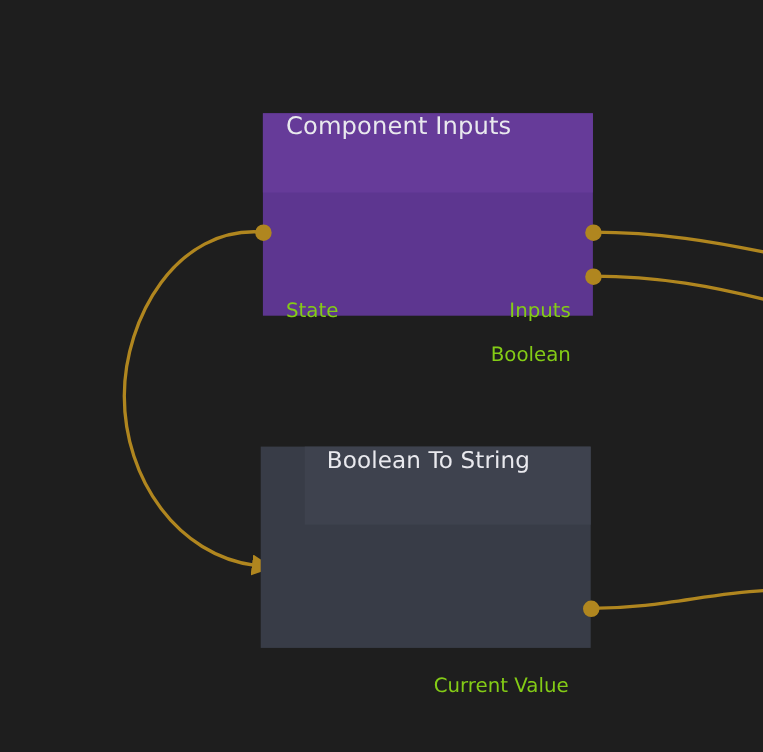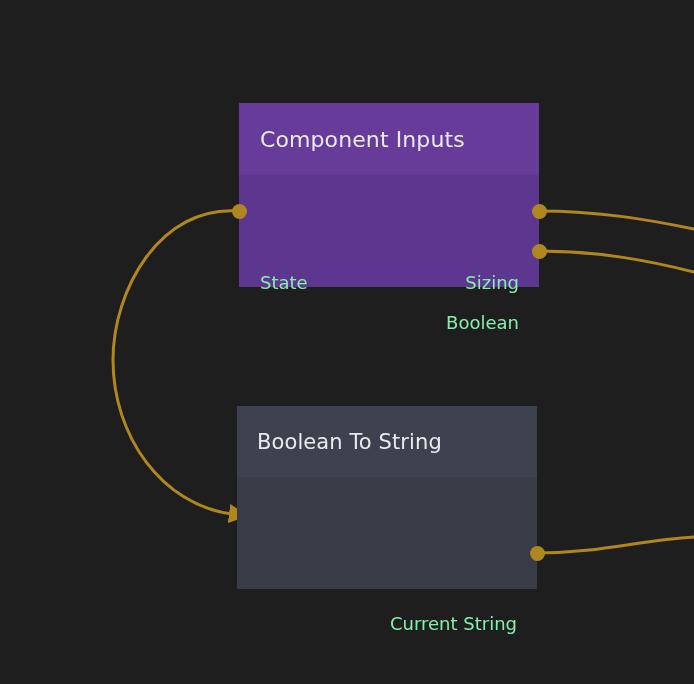--- a/index.html
+++ b/index.html
@@ -28,21 +28,21 @@
     pointer-events: none;
   }
   .node {
     position: absolute;
     box-sizing: border-box;
   }
   .node-header {
     box-sizing: border-box;
     width: 100%;
     display: flex;
-    align-items: center;
+    align-items: flex-start;
   }
   .node-title {
     color: #e9e9ee;
     font-weight: 400;
     letter-spacing: 0.1px;
     white-space: nowrap;
   }
   .node-body {
     position: relative;
     box-sizing: border-box;
@@ -57,21 +57,21 @@
   }
   .port-row.in {
     left: 21px;
     justify-content: flex-start;
   }
   .port-row.out {
     right: 20px;
     justify-content: flex-end;
   }
   .port-label {
-    color: #86efac;
+    color: #84cc16;
     font-size: 18px;
     line-height: 1;
     font-weight: 400;
   }
   
   #node-component-inputs {
     left: 239px;
     top: 103px;
     width: 300px;
     height: 184px;
@@ -84,20 +84,21 @@
   }
   #node-component-inputs .node-title { font-size: 22px; }
   #node-component-inputs .node-body { height: 112px; }
 
   #node-boolean-to-string {
     left: 237px;
     top: 406px;
     width: 300px;
     height: 183px;
     background: #383c47;
+    padding-left: 40px;
   }
   #node-boolean-to-string .node-header {
     height: 71px;
     background: #3e424e;
     padding-left: 20px;
   }
   #node-boolean-to-string .node-title { font-size: 21px; }
   #node-boolean-to-string .node-body { height: 112px; }
 
   .port-dot {
@@ -130,35 +131,35 @@
 
   <div class="node" id="node-component-inputs">
     <div class="node-header">
       <span class="node-title">Component Inputs</span>
     </div>
     <div class="node-body">
       <div class="port-row in" style="top:95px">
         <span class="port-label">State</span>
       </div>
       <div class="port-row out" style="top:95px">
-        <span class="port-label">Sizing</span>
+        <span class="port-label">Inputs</span>
       </div>
       <div class="port-row out" style="top:135px">
         <span class="port-label">Boolean</span>
       </div>
     </div>
   </div>
 
   <div class="node" id="node-boolean-to-string">
     <div class="node-header">
       <span class="node-title">Boolean To String</span>
     </div>
     <div class="node-body">
       <div class="port-row out" style="top:134px">
-        <span class="port-label">Current String</span>
+        <span class="port-label">Current Value</span>
       </div>
     </div>
   </div>
 
   <div class="port-dot" style="left:231.5px; top:203.5px;"></div>
   <div class="port-dot" style="left:531.5px; top:203.5px;"></div>
   <div class="port-dot" style="left:531.5px; top:243.5px;"></div>
   <div class="port-dot" style="left:529.5px; top:545.5px;"></div>
 
 </div>

